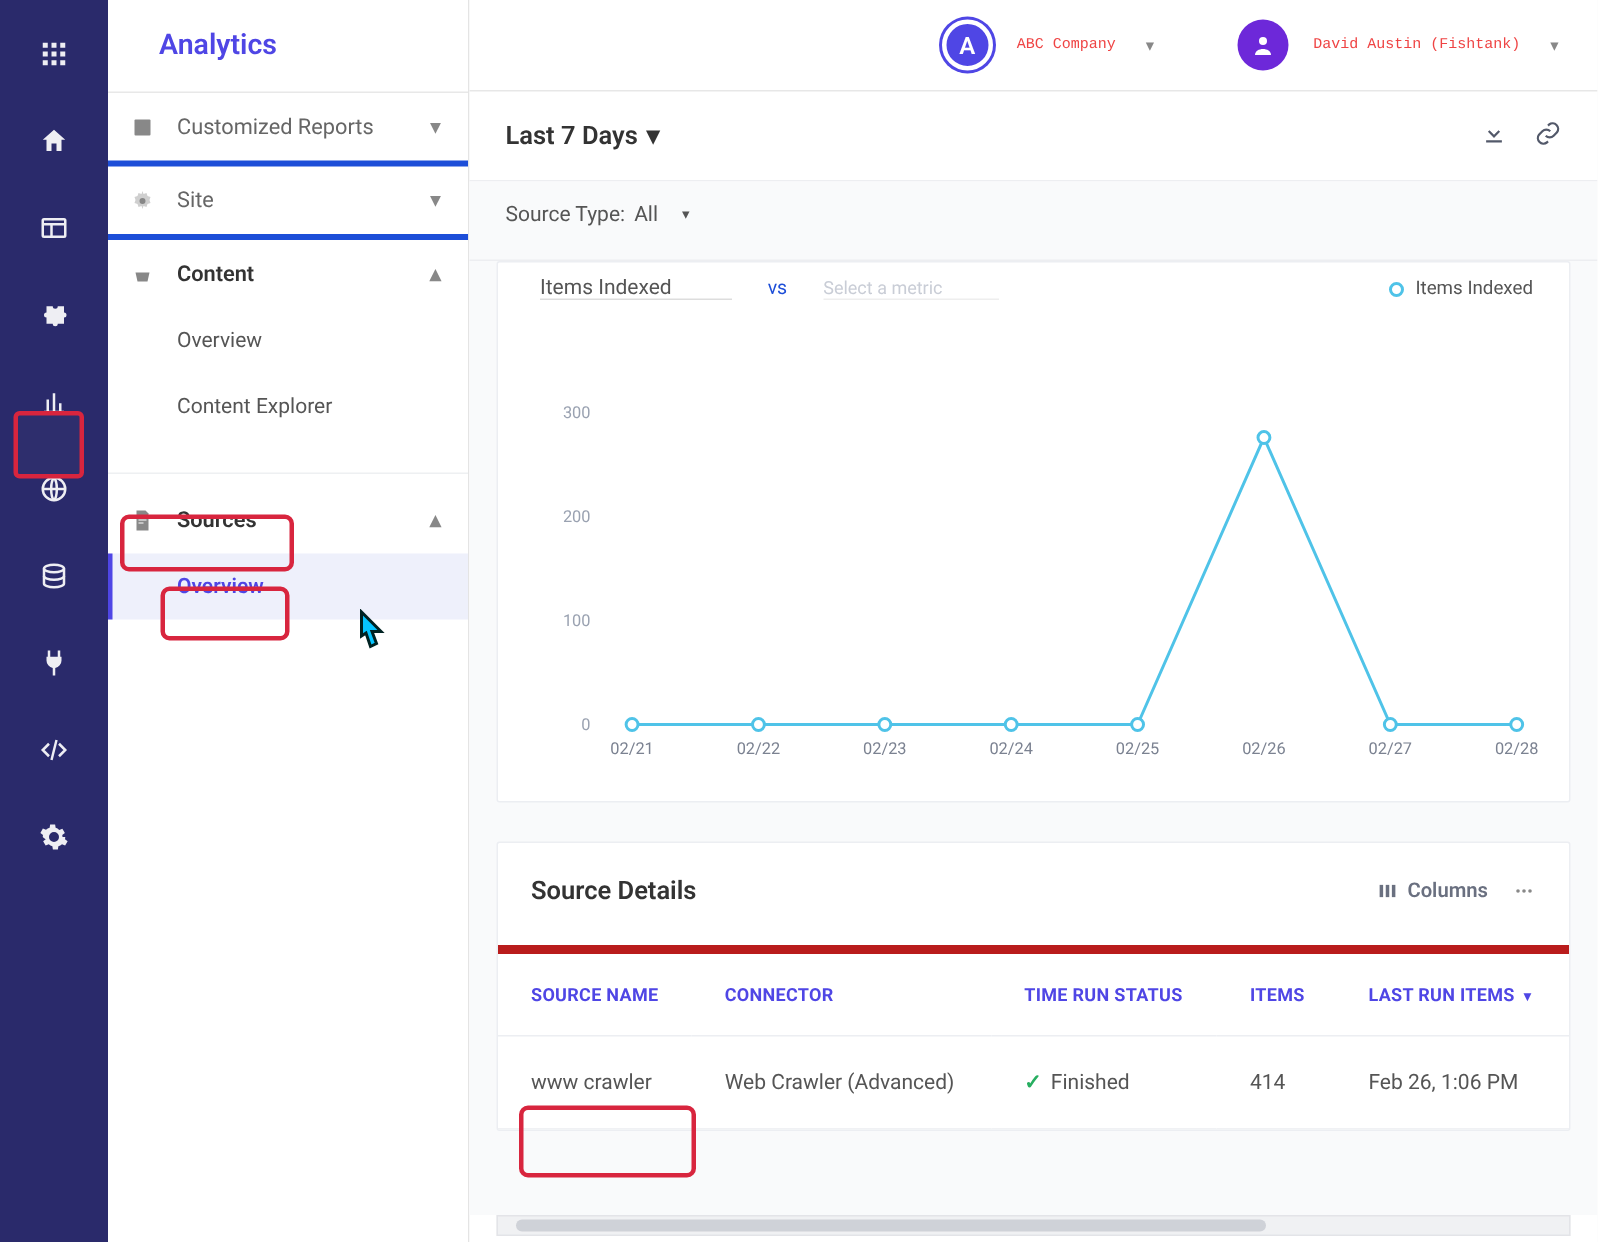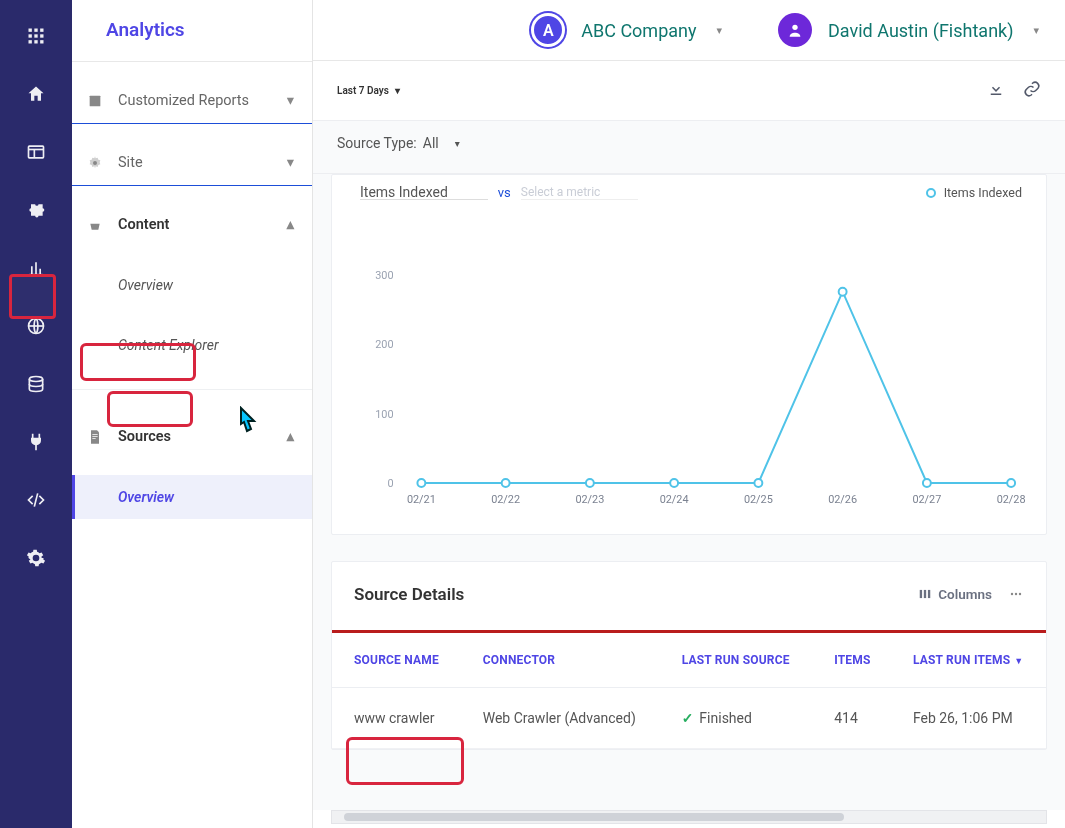--- a/index.html
+++ b/index.html
@@ -2,57 +2,57 @@
 <html><head>
   <meta charset="utf-8">
   <style>
     * { box-sizing: border-box; margin: 0; padding: 0; }
     body { font-family: -apple-system, BlinkMacSystemFont, "Segoe UI", Roboto, Helvetica, Arial, sans-serif; color: #333; background: #fff; }
     .app { display: flex; height: 828px; width: 1065px; overflow: hidden; }
     .left-rail { width: 72px; background: #2a2a6b; display: flex; flex-direction: column; align-items: center; padding-top: 24px; gap: 34px; }
     .left-rail .rail-icon { width: 24px; height: 24px; color: #fff; display: flex; align-items: center; justify-content: center; cursor: pointer; opacity: 0.92; }
     .left-rail .rail-icon svg { width: 20px; height: 20px; }
     .rail-highlight { position: absolute; left: 9px; top: 274px; width: 47px; height: 45px; border: 3px solid #d8253e; border-radius: 4px; background: rgba(255,255,255,0.02); pointer-events: none; }
-    .column-2 { width: 241px; border-right: 1px solid #e4e4e4; display: flex; flex-direction: column; gap: 16px; }
+    .column-2 { width: 241px; border-right: 1px solid #e4e4e4; display: flex; flex-direction: column; }
     .brand { padding: 18px 20px 20px 34px; border-bottom: 1px solid #e8e8e8; }
     .brand-title { color: #4f46e5; font-weight: 600; font-size: 19px; }
-    .side-sec { display: flex; align-items: center; padding: 14px 18px 14px 14px; color: #666; font-size: 14.5px; border-bottom: 1px solid #1d4ed8; cursor: pointer; }
+    .side-sec { display: flex; align-items: center; padding: 14px 18px 14px 14px; color: #666; font-size: 14.5px; border-bottom: 4px solid #1d4ed8; cursor: pointer; }
     .side-sec.no-border { border-bottom: none; justify-content: flex-end; }
     .side-sec .sic { width: 18px; display: flex; justify-content: center; margin-right: 14px; color: #888; }
     .side-sec .arrow { margin-left: auto; color: #888; }
-    .side-item { padding: 14px 14px 14px 46px; font-size: 14px; color: #555; cursor: pointer; font-style: italic; }
+    .side-item { padding: 14px 14px 14px 46px; font-size: 14px; color: #555; cursor: pointer; }
     .side-item.active { color: #4f46e5; font-weight: 600; background: #eef0fb; border-left: 3px solid #4f46e5; padding-left: 43px; }
     .hl-sources { position: absolute; left: 80px; top: 343px; width: 116px; height: 38px; border: 3px solid #d8253e; border-radius: 6px; pointer-events: none; }
     .hl-overview { position: absolute; left: 107px; top: 391px; width: 86px; height: 36px; border: 3px solid #d8253e; border-radius: 6px; pointer-events: none; }
     .cursor-hand { position: absolute; left: 231px; top: 406px; pointer-events: none; }
     .main { flex: 1; display: flex; flex-direction: column; background: #fff; }
     .topbar { height: 61px; border-bottom: 1px solid #e7e7e7; display: flex; align-items: center; padding: 0 22px; gap: 16px; }
     .topbar .spacer { flex: 1; }
     .avatar-circle { width: 34px; height: 34px; border-radius: 50%; display: flex; align-items: center; justify-content: center; }
     .company-avatar { background: #4f46e5; color: #fff; font-weight: 600; border: 3px solid #fff; box-shadow: 0 0 0 2px #4f46e5; }
     .user-avatar { background: #6d28d9; color: #fff; }
-    .name-text { font-size: 18px; color: #0f766e; }
+    .name-text { font-size: 10px; color: #ef4444; font-family: Liberation Mono, monospace; }
     .caret-btn { color: #888; font-size: 11px; padding: 4px; cursor: pointer; }
     .filters-row { height: 60px; display: flex; align-items: center; padding: 0 24px; color: #555; border-bottom: 1px solid #edeef1; }
-    .filter-pill { font-size: 10px; font-weight: 600; color: #333; cursor: pointer; display: flex; align-items: center; gap: 6px; }
+    .filter-pill { font-size: 17px; font-weight: 600; color: #333; cursor: pointer; display: flex; align-items: center; gap: 6px; }
     .filter-icons { margin-left: auto; display: flex; gap: 18px; color: #53596a; }
     .filter-icons .ficon { cursor: pointer; }
     .source-type-row { padding: 14px 24px 22px; color: #555; font-size: 14px; display: flex; gap: 6px; align-items: center; background: #f9fafb; border-bottom: 1px solid #edeef1; }
     .content-scroll { flex: 1; overflow: auto; background: #f9fafb; padding: 0 18px 0 18px; }
     .panel { background: #fff; border: 1px solid #eceef2; border-radius: 2px; margin-bottom: 26px; }
     .chart-panel { padding: 6px 20px 30px 20px; margin-top: 0; }
-    .chart-top { display: flex; align-items: center; gap: 10px; padding: 4px 4px 4px 8px; }
+    .chart-top { display: flex; align-items: center; gap: 24px; padding: 4px 4px 4px 8px; }
     .cut-metric { color: #555; font-size: 14px; border-bottom: 1px solid #ddd; padding: 6px 40px 6px 0; overflow: hidden; height: 14px; line-height: 0; }
     .ghost-metric { color: #c9cdd6; font-size: 12px; border-bottom: 1px solid #eee; padding: 6px 38px 6px 0; overflow: hidden; height: 14px; line-height: 0; }
     .legend { margin-left: auto; display: flex; align-items: center; gap: 8px; font-size: 12.5px; color: #555; }
     .legend-marker { width: 10px; height: 10px; border-radius: 50%; border: 2px solid #4fc3e8; background: #fff; display: inline-block; }
     .chart-area { position: relative; height: 270px; margin-top: 30px; }
     .chart-svg { width: 100%; height: 100%; }
     .details-panel { margin-bottom: 10px; }
-    .details-head { display: flex; align-items: center; padding: 22px 22px 26px 22px; border-bottom: 3px solid #b91c1c; }
+    .details-head { display: flex; align-items: center; padding: 22px 22px 26px 22px; border-bottom: 6px solid #b91c1c; }
     .details-title { font-size: 17px; font-weight: 600; color: #333; }
     .cols-btn { margin-left: auto; display: flex; align-items: center; gap: 6px; color: #6a7080; font-size: 13.5px; font-weight: 600; cursor: pointer; }
     .more-btn { margin-left: 16px; color: #888; cursor: pointer; display: flex; }
     .tbl { width: 100%; border-collapse: collapse; }
     .tbl th { text-align: left; font-size: 12px; font-weight: 700; color: #4f46e5; padding: 20px 18px 20px 22px; border-bottom: 1px solid #eceef2; letter-spacing: 0.2px; }
     .tbl td { padding: 22px 18px 22px 22px; font-size: 14px; color: #555; border-bottom: 1px solid #f0f1f4; }
     .status-ok { color: #27ae60; margin-right: 6px; font-weight: 700; }
     .sort-caret { color: #4f46e5; font-size: 9px; margin-left: 4px; }
     .hl-src-name { position: absolute; left: 346px; top: 737px; width: 118px; height: 48px; border: 3px solid #d8253e; border-radius: 6px; pointer-events: none; }
     .hscroll-fake { width: calc(100% - 36px); margin: 0 18px 4px; height: 14px; background: #f0f1f3; position: relative; border: 1px solid #e3e4e8; }
@@ -293,21 +293,21 @@
                 <circle cx="12" cy="12" r="1.8"></circle>
                 <circle cx="18" cy="12" r="1.8"></circle>
               </svg>
             </div>
         </div>
         <table class="tbl">
           <thead>
             <tr>
               <th>SOURCE NAME</th>
               <th>CONNECTOR</th>
-              <th>LAST RUN SOURCE</th>
+              <th>TIME RUN STATUS</th>
               <th>ITEMS</th>
               <th><span>LAST RUN ITEMS</span><span class="sort-caret">▼</span></th>
             </tr>
           </thead>
           <tbody>
             <tr>
               <td>www crawler</td>
               <td>Web Crawler (Advanced)</td>
               <td><span class="status-ok">✓</span><span>Finished</span></td>
               <td>414</td>

